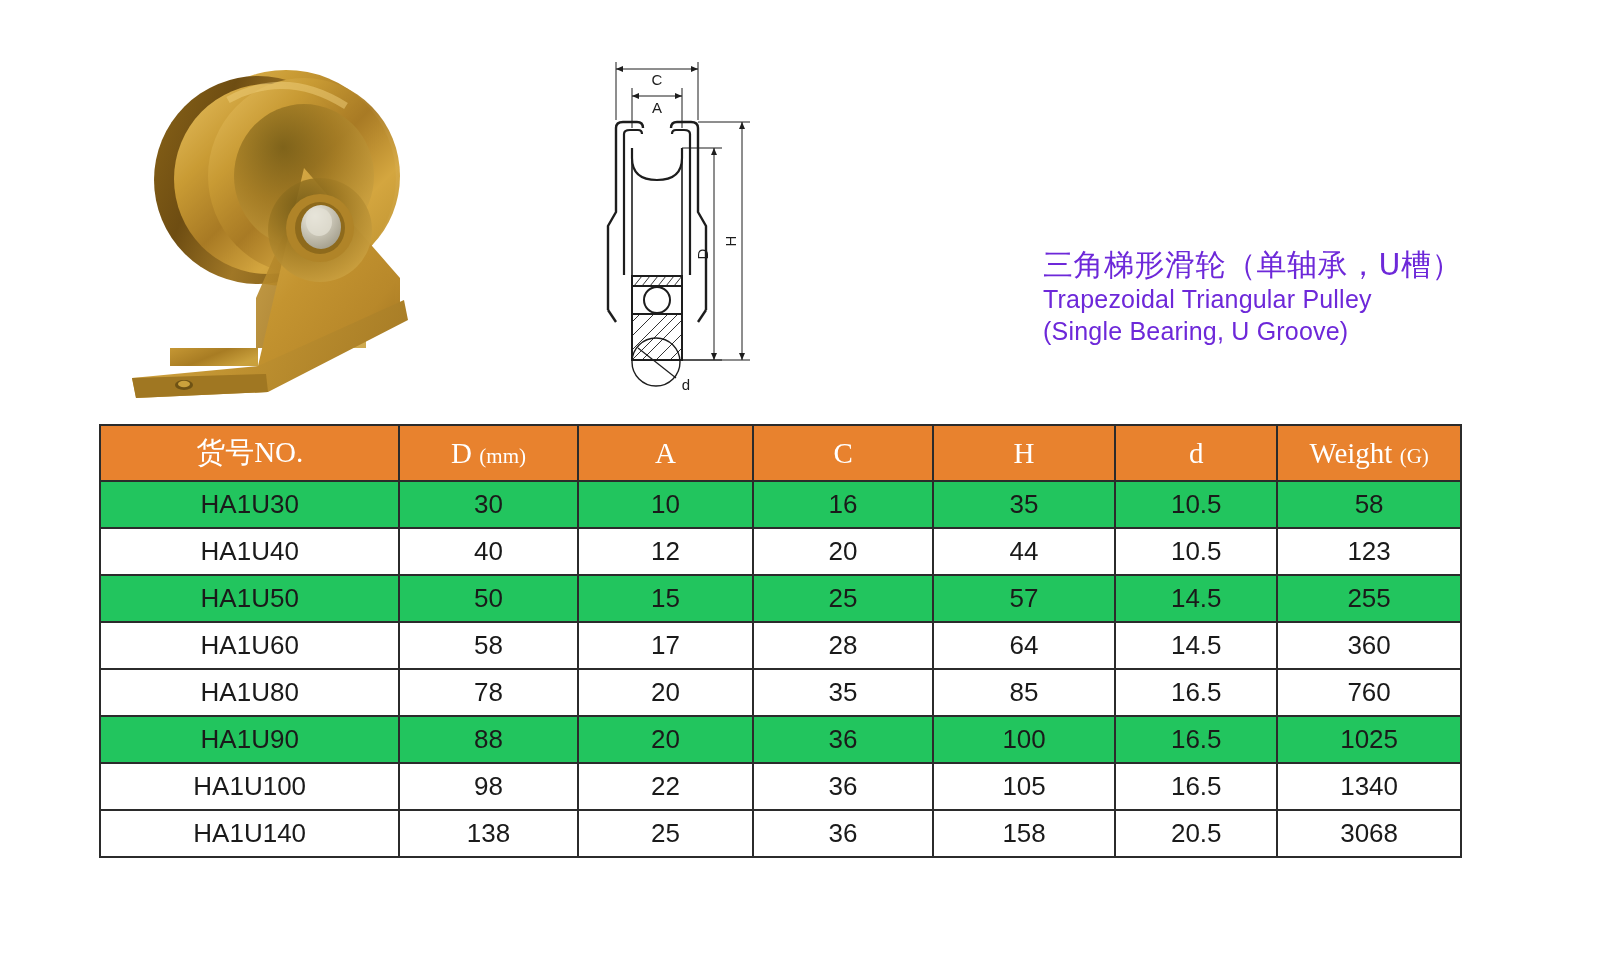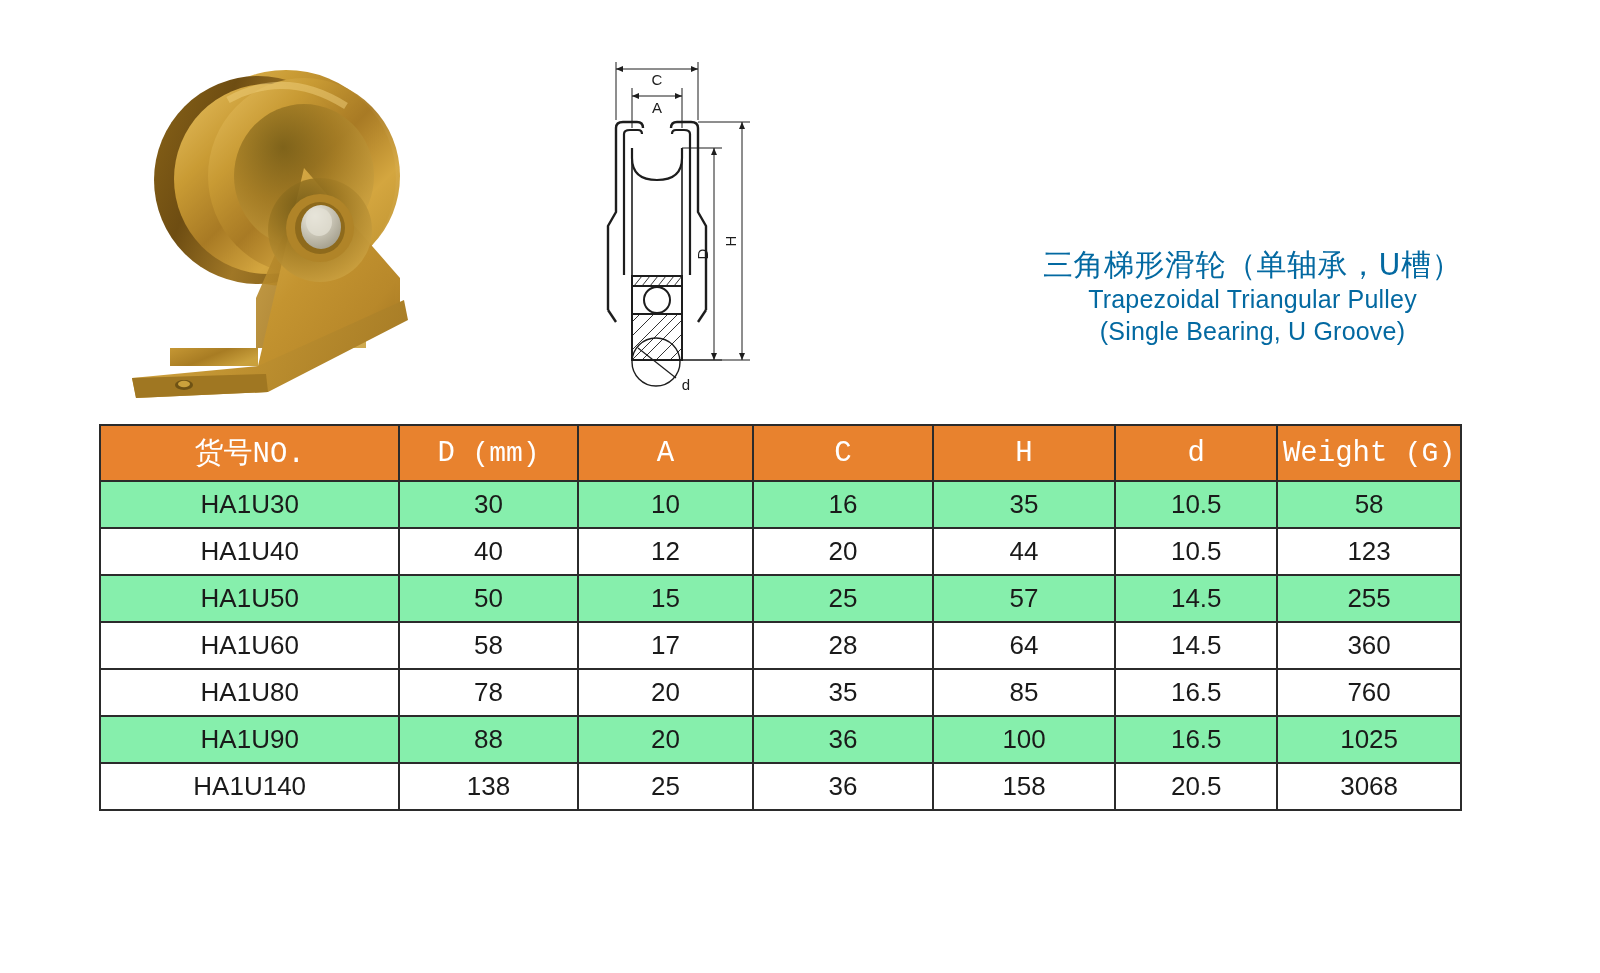--- a/index.html
+++ b/index.html
@@ -33,22 +33,22 @@
     width: 225px;
     height: 365px;
   }
   #tech-drawing svg { display: block; }
 
   
   #title-block {
     position: absolute;
     right: 138px;
     top: 246px;
-    text-align: center;
-    color: #0369a1;
+    text-align: left;
+    color: #6d28d9;
     line-height: 1.27;
   }
   #title-cn {
     font-size: 30px;
     letter-spacing: 0.5px;
     white-space: nowrap;
     font-family: "DejaVu Sans", "Liberation Sans", sans-serif;
   }
   #title-en1, #title-en2 {
     font-size: 25px;
@@ -72,33 +72,33 @@
     border: 2px solid #2b2b2b;
     text-align: center;
     color: #1a1a1a;
   }
   table.spec thead th {
     background: #E8822E;
     color: #ffffff;
     height: 52px;
     font-weight: normal;
     font-size: 29px;
-    font-family: Liberation Mono, monospace;
+    font-family: Liberation Serif, serif;
     margin-left: 47px;
   }
   th .unit {
-    font-size: 28px;
+    font-size: 21px;
   }
   table.spec tbody td {
     height: 43px;
     font-size: 26px;
     background: #ffffff;
   }
   table.spec tbody tr.alt td {
-    background: #86efac;
+    background: #22c55e;
   }
 
   
   col.c-no     { width: 22.0%; }
   col.c-d      { width: 13.1%; }
   col.c-a      { width: 12.9%; }
   col.c-c      { width: 13.2%; }
   col.c-h      { width: 13.4%; }
   col.c-dd     { width: 11.9%; }
   col.c-weight { width: 13.5%; }
@@ -338,20 +338,29 @@
         <tr class="alt">
           <td>HA1U90</td>
           <td>88</td>
           <td>20</td>
           <td>36</td>
           <td>100</td>
           <td>16.5</td>
           <td>1025</td>
         </tr>
         <tr>
+          <td>HA1U100</td>
+          <td>98</td>
+          <td>22</td>
+          <td>36</td>
+          <td>105</td>
+          <td>16.5</td>
+          <td>1340</td>
+        </tr>
+        <tr>
           <td>HA1U140</td>
           <td>138</td>
           <td>25</td>
           <td>36</td>
           <td>158</td>
           <td>20.5</td>
           <td>3068</td>
         </tr>
       </tbody>
   </table>

